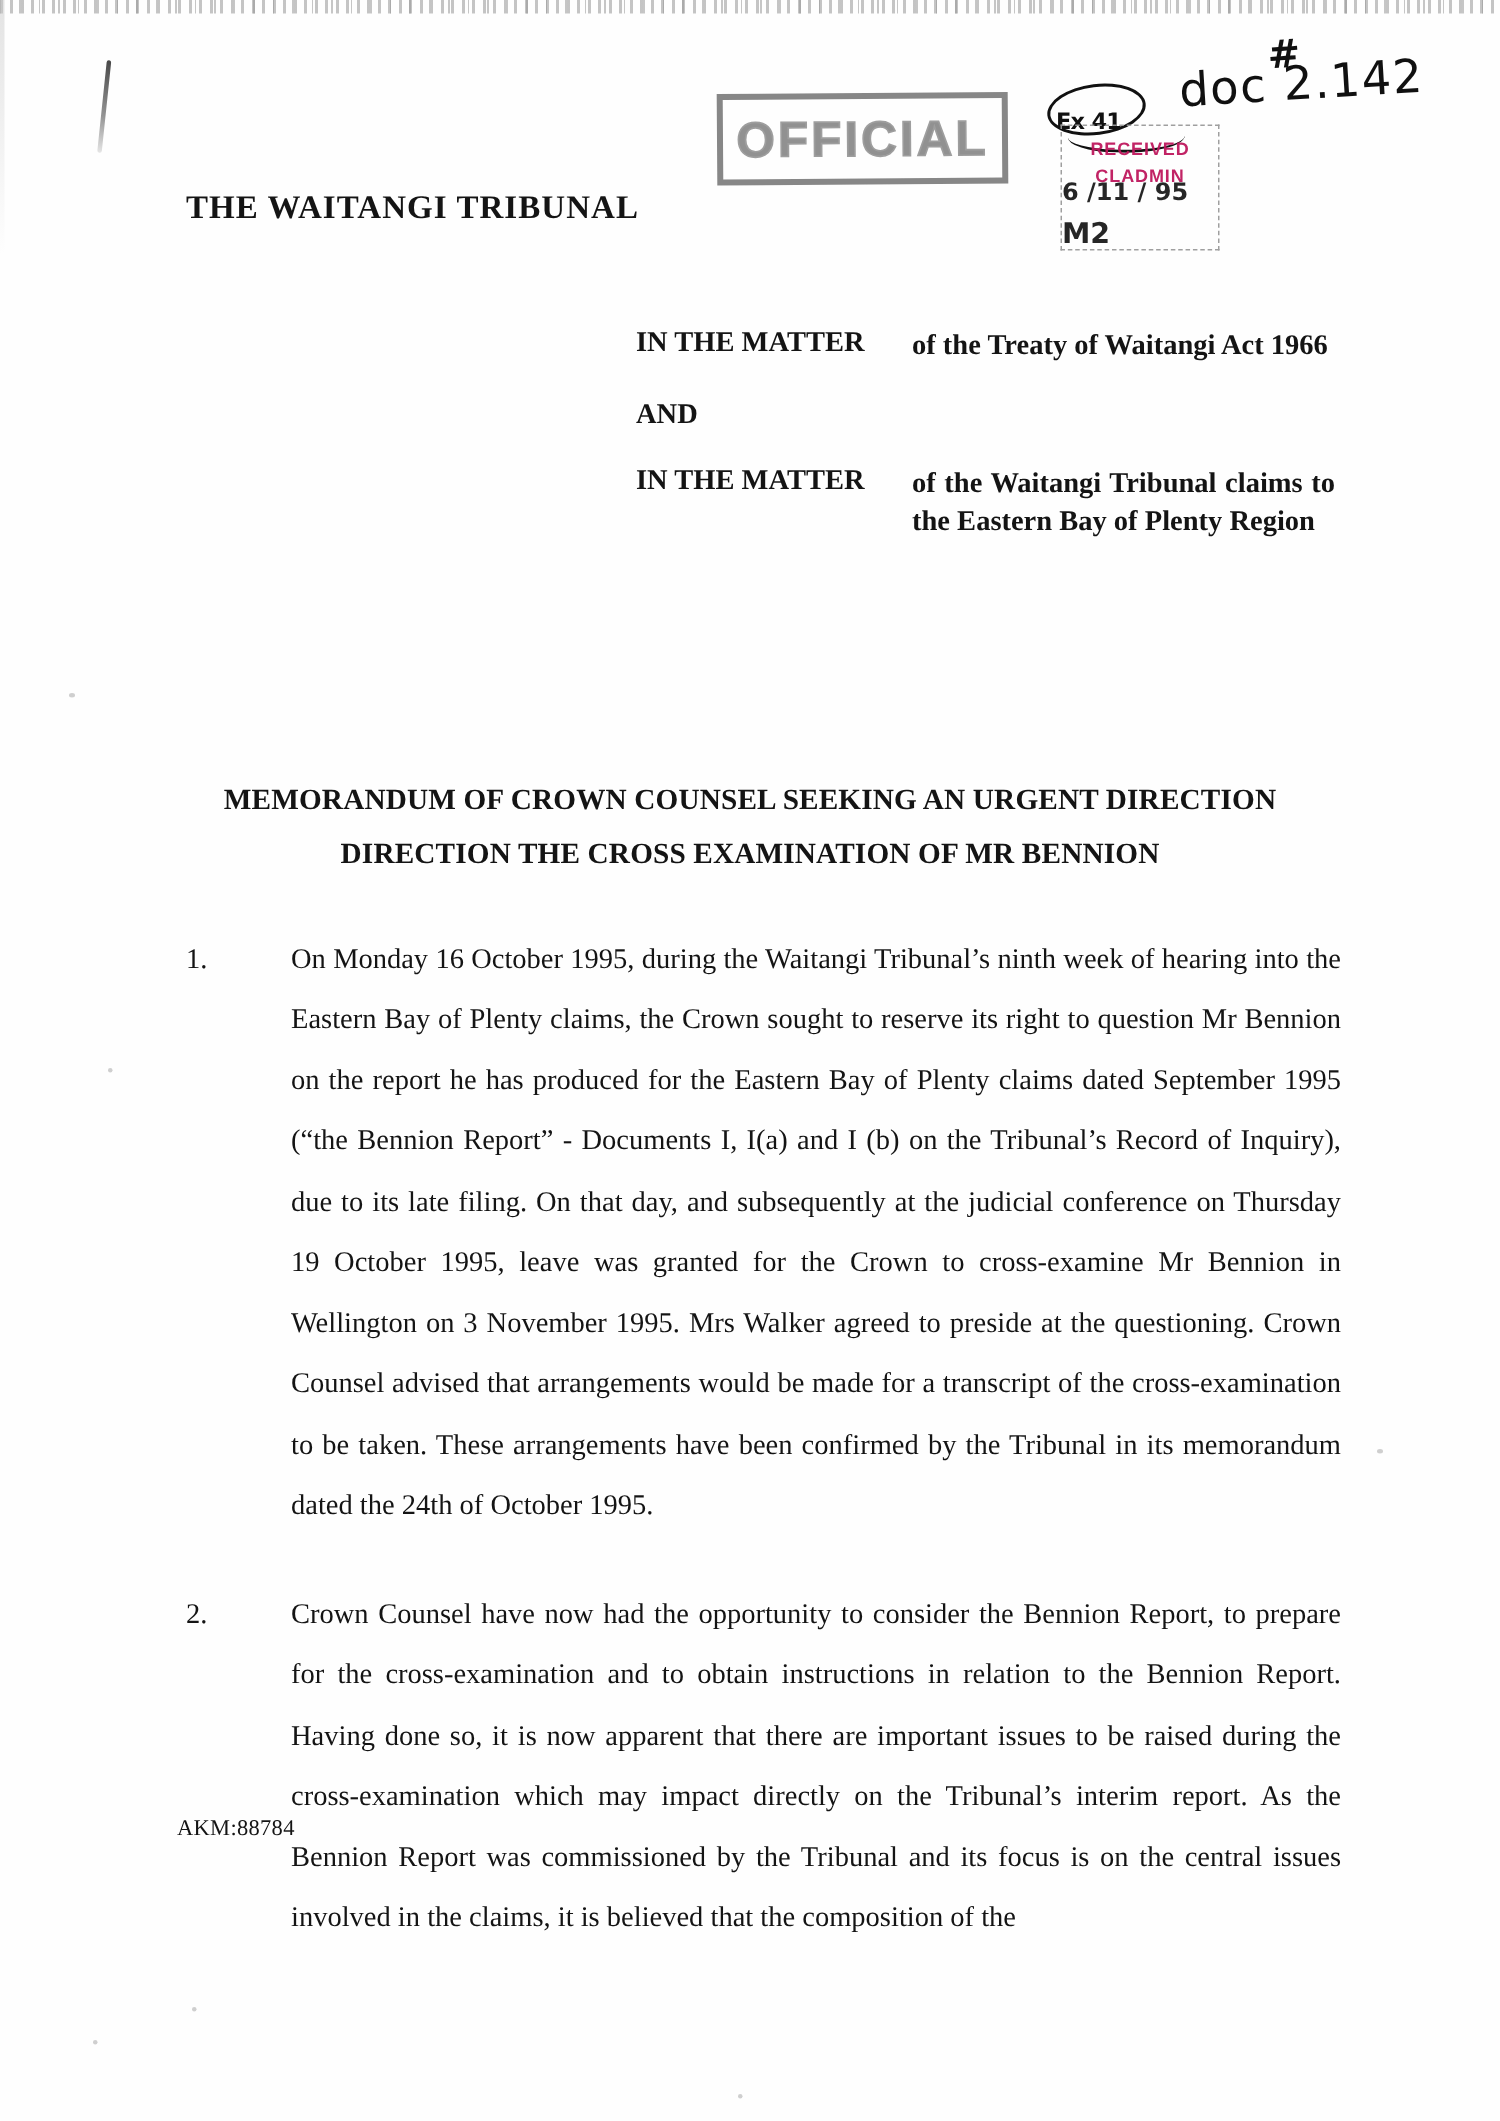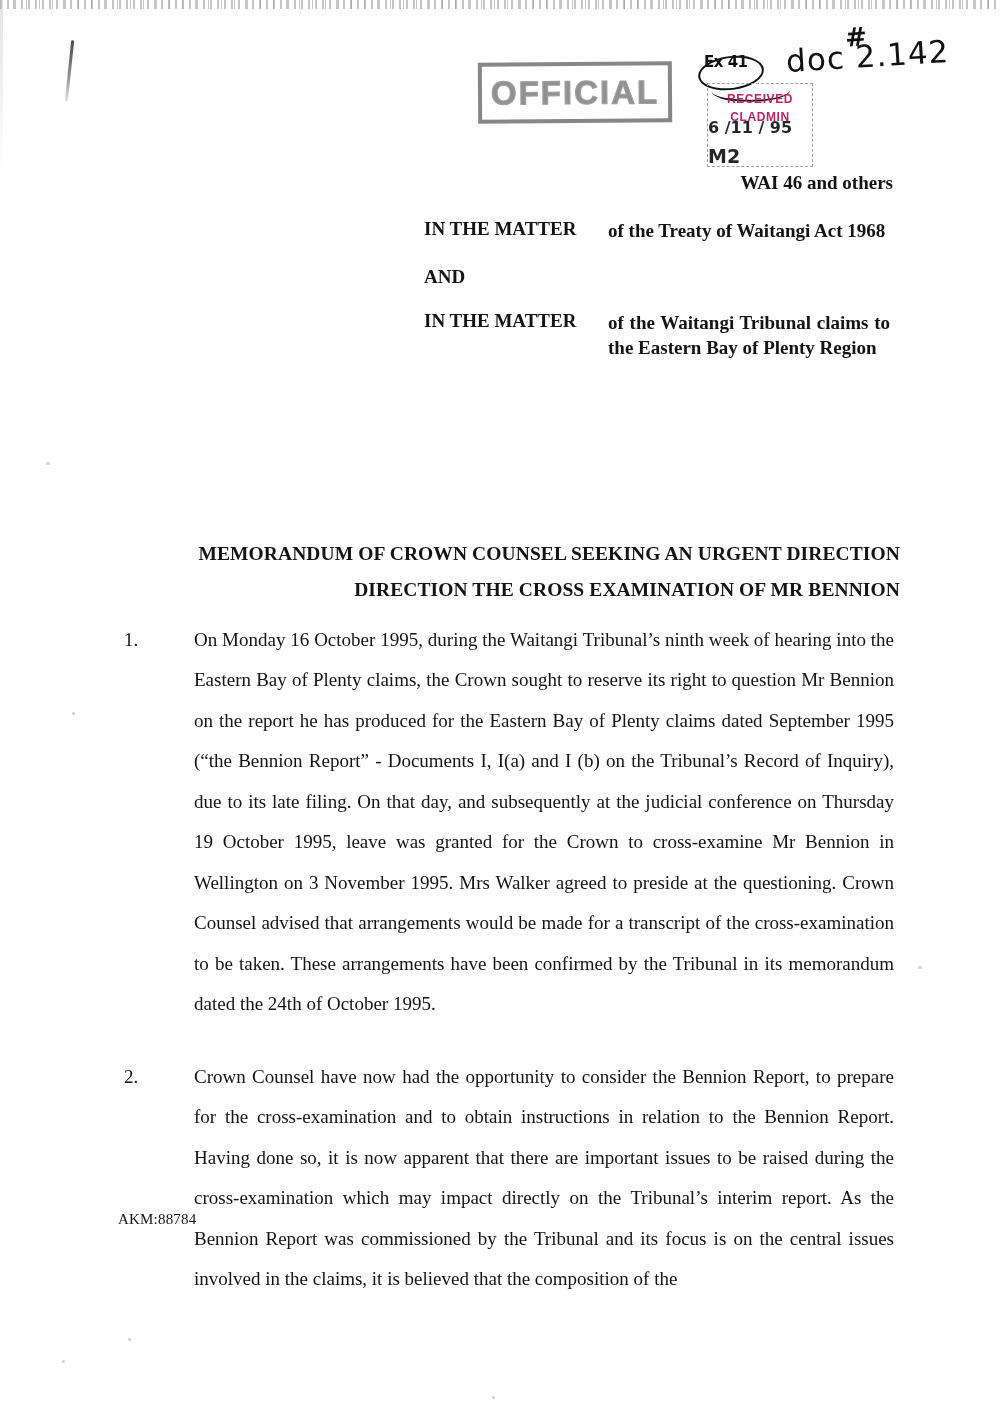--- a/index.html
+++ b/index.html
@@ -95,21 +95,21 @@
   .received-stamp .r3 {
     position: absolute; top: 34px; left: 0; right: 0;
     text-align: left; font-size: 16px;
   }
   .received-stamp .r4 {
     position: absolute; top: 61px; left: 0; right: 0;
     text-align: left; font-size: 19px;
   }
   .ex-mark {
     position: absolute;
-    left: 704px; top: 53px;
+    left: 704px; top: 72px;
     font-family: "DejaVu Sans", "Liberation Sans", sans-serif;
     font-size: 15px;
     font-weight: 700;
     color: #111;
     letter-spacing: -0.5px;
   }
   .ex-oval {
     position: absolute;
     left: 698px; top: 56px;
     width: 62px; height: 30px;
@@ -188,26 +188,25 @@
     text-align-last: left;
     line-height: 1.35;
   }
   .matter-row.and-row { }
 
   
   .memo-heading {
     position: absolute;
     left: 100px; top: 516px;
     width: 800px;
-    text-align: right;
+    text-align: center;
     font-size: 19.5px;
     font-weight: 700;
     line-height: 1.85;
     letter-spacing: .1px;
-    margin-top: 20px;
   }
 
   
   .body {
     position: absolute;
     left: 124px; top: 620px;
     width: 770px;
   }
   .para {
     display: flex;
@@ -263,26 +262,26 @@
   <div class="received-stamp">
     <div class="rline r1">RECEIVED</div>
     <div class="rline r2">CLADMIN</div>
     <div class="r3 hand">6 /11 / 95</div>
     <div class="r4 hand">M2</div>
   </div>
 
   <div class="doc-hash">#</div>
   <div class="doc-number">doc 2.142</div>
 
-  <div class="wai-line">WAI 46 and others</div>
+  <div class="tribunal-title">THE WAITANGI TRIBUNAL</div>
 
   <div class="matter-block">
     <div class="matter-row">
       <div class="matter-label">IN THE MATTER</div>
-      <div class="matter-text">of the Treaty of Waitangi Act 1968</div>
+      <div class="matter-text">of the Treaty of Waitangi Act 1966</div>
     </div>
     <div class="matter-row and-row">
       <div class="matter-label">AND</div>
       <div class="matter-text"></div>
     </div>
     <div class="matter-row">
       <div class="matter-label">IN THE MATTER</div>
       <div class="matter-text">of the Waitangi Tribunal claims to the Eastern Bay of Plenty Region</div>
     </div>
   </div>

